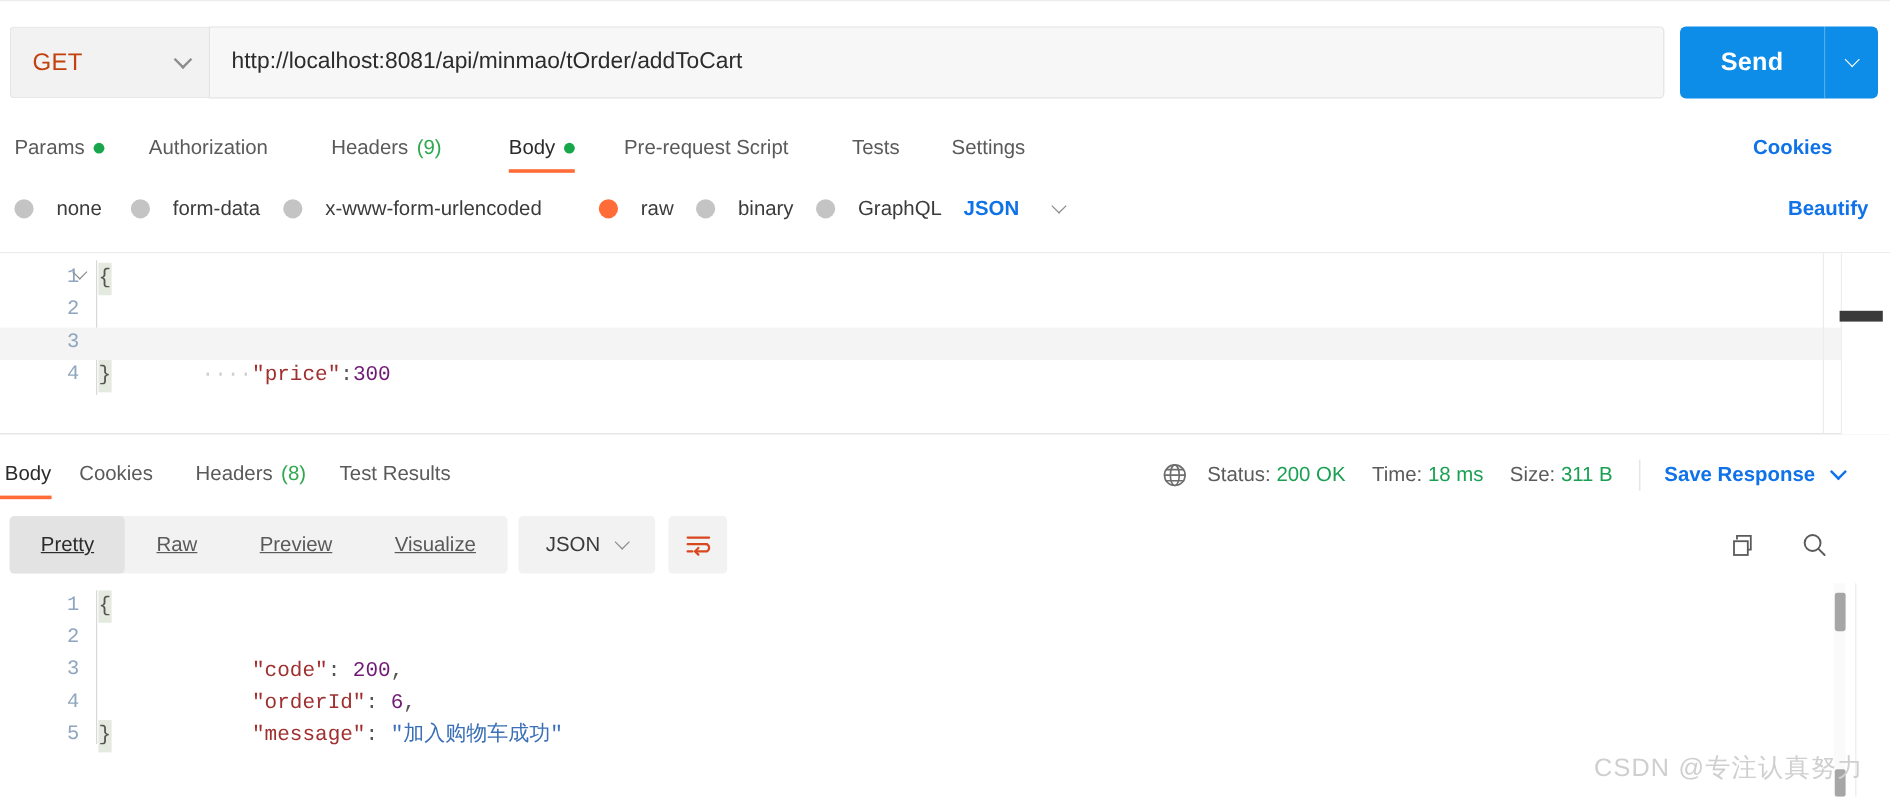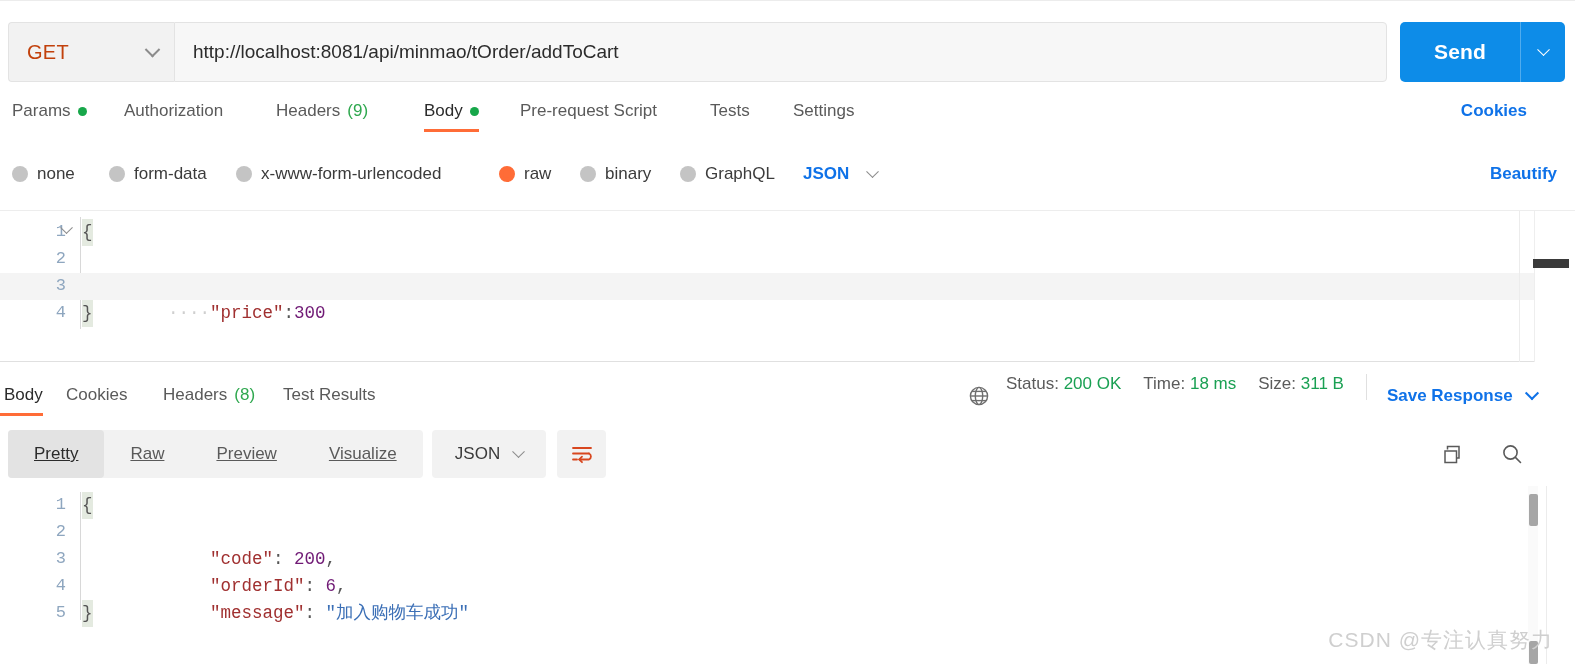--- a/index.html
+++ b/index.html
@@ -44,36 +44,36 @@
   .chev {
     display:inline-block; width:11px; height:11px;
     border-right:2px solid currentColor; border-bottom:2px solid currentColor;
     transform: rotate(45deg) translate(-2px,-2px);
   }
   .chev.gray { color:#8c8c8c; }
   .chev.white { color:#ffffff; }
   .chev.small { width:9px; height:9px; border-width:1.7px; }
 
   
-  .req-tabs { position:absolute; left:0; top:90px; width:1545px; height:42px;text-decoration:underline; }
+  .req-tabs { position:absolute; left:0; top:102px; width:1545px; height:42px;text-decoration:underline; }
   .rt {
     position:absolute; top:0; height:42px; display:flex; align-items:center; gap:7px;
     font-size:17px; color:#5a5a5a; cursor:default;
   }
   .rt.active { color:#2b2b2b; }
   .rt .ul {
     position:absolute; left:0; right:0; bottom:0; height:3px; background:#ff6c37;
   }
   .dot-green { width:9px; height:9px; border-radius:50%; background:#17a74a; display:inline-block; }
   .paren-green { color:#2fa84f; }
   .link-blue { color:#0f72e8; font-size:17px; font-weight:bold; }
 
   
   .bodytype { position:absolute; left:0; top:155px; width:1575px; height:38px; }
-  .bt { position:absolute; top:0; height:38px; display:flex; align-items:center; gap:9px; font-size:17px; color:#3b3b3b; }
+  .bt { position:absolute; top:0; height:38px; display:flex; align-items:center; gap:19px; font-size:17px; color:#3b3b3b; }
   .radio { width:16px; height:16px; border-radius:50%; background:#c4c4c4; display:inline-block; }
   .radio.sel { background:#ff6c37; border:4px solid #ff6c37; box-shadow: inset 0 0 0 3px #fff; background:#ff6c37; }
   .radio.sel { background:#ff6c37; box-shadow: inset 0 0 0 0 #fff; }
 
   
   .req-editor {
     position:absolute; left:0; top:210px; width:1575px; height:152px;
     background:#fff; border-top:1px solid #ededed; border-bottom:1px solid #e0e0e0;
   }
   .code {
@@ -91,21 +91,21 @@
   .k-str { color:#3b6fb6; }
   .k-brace { color:#555; }
   .brace-hl { background:#e4eae0; }
   .fold-chev { position:absolute; left:62px; color:#9aa7b4; }
   .indent-dots { color:#cfcfcf; }
   .vert-rule { position:absolute; left:80px; width:1px; background:#d8d8d8; }
 
   
   .resp-tabs { position:absolute; left:0; top:374px; width:1575px; height:44px; }
   .status-wrap {
-    position:absolute; top:374px; height:44px; display:flex; gap:0;
+    position:absolute; top:374px; height:44px; display:flex; align-items:center; gap:0;
     font-size:17px; color:#5b5b5b;
   }
   .stat-item { margin-right:22px; }
   .stat-val { color:#1aa053; }
   .sep-v { width:1px; height:26px; background:#e0e0e0; margin:0 20px 0 0; }
 
   
   .pretty-bar { position:absolute; left:0; top:430px; width:1575px; height:48px; }
   .seg {
     position:absolute; left:8px; top:0; height:48px; background:#f2f2f2; border-radius:4px;

